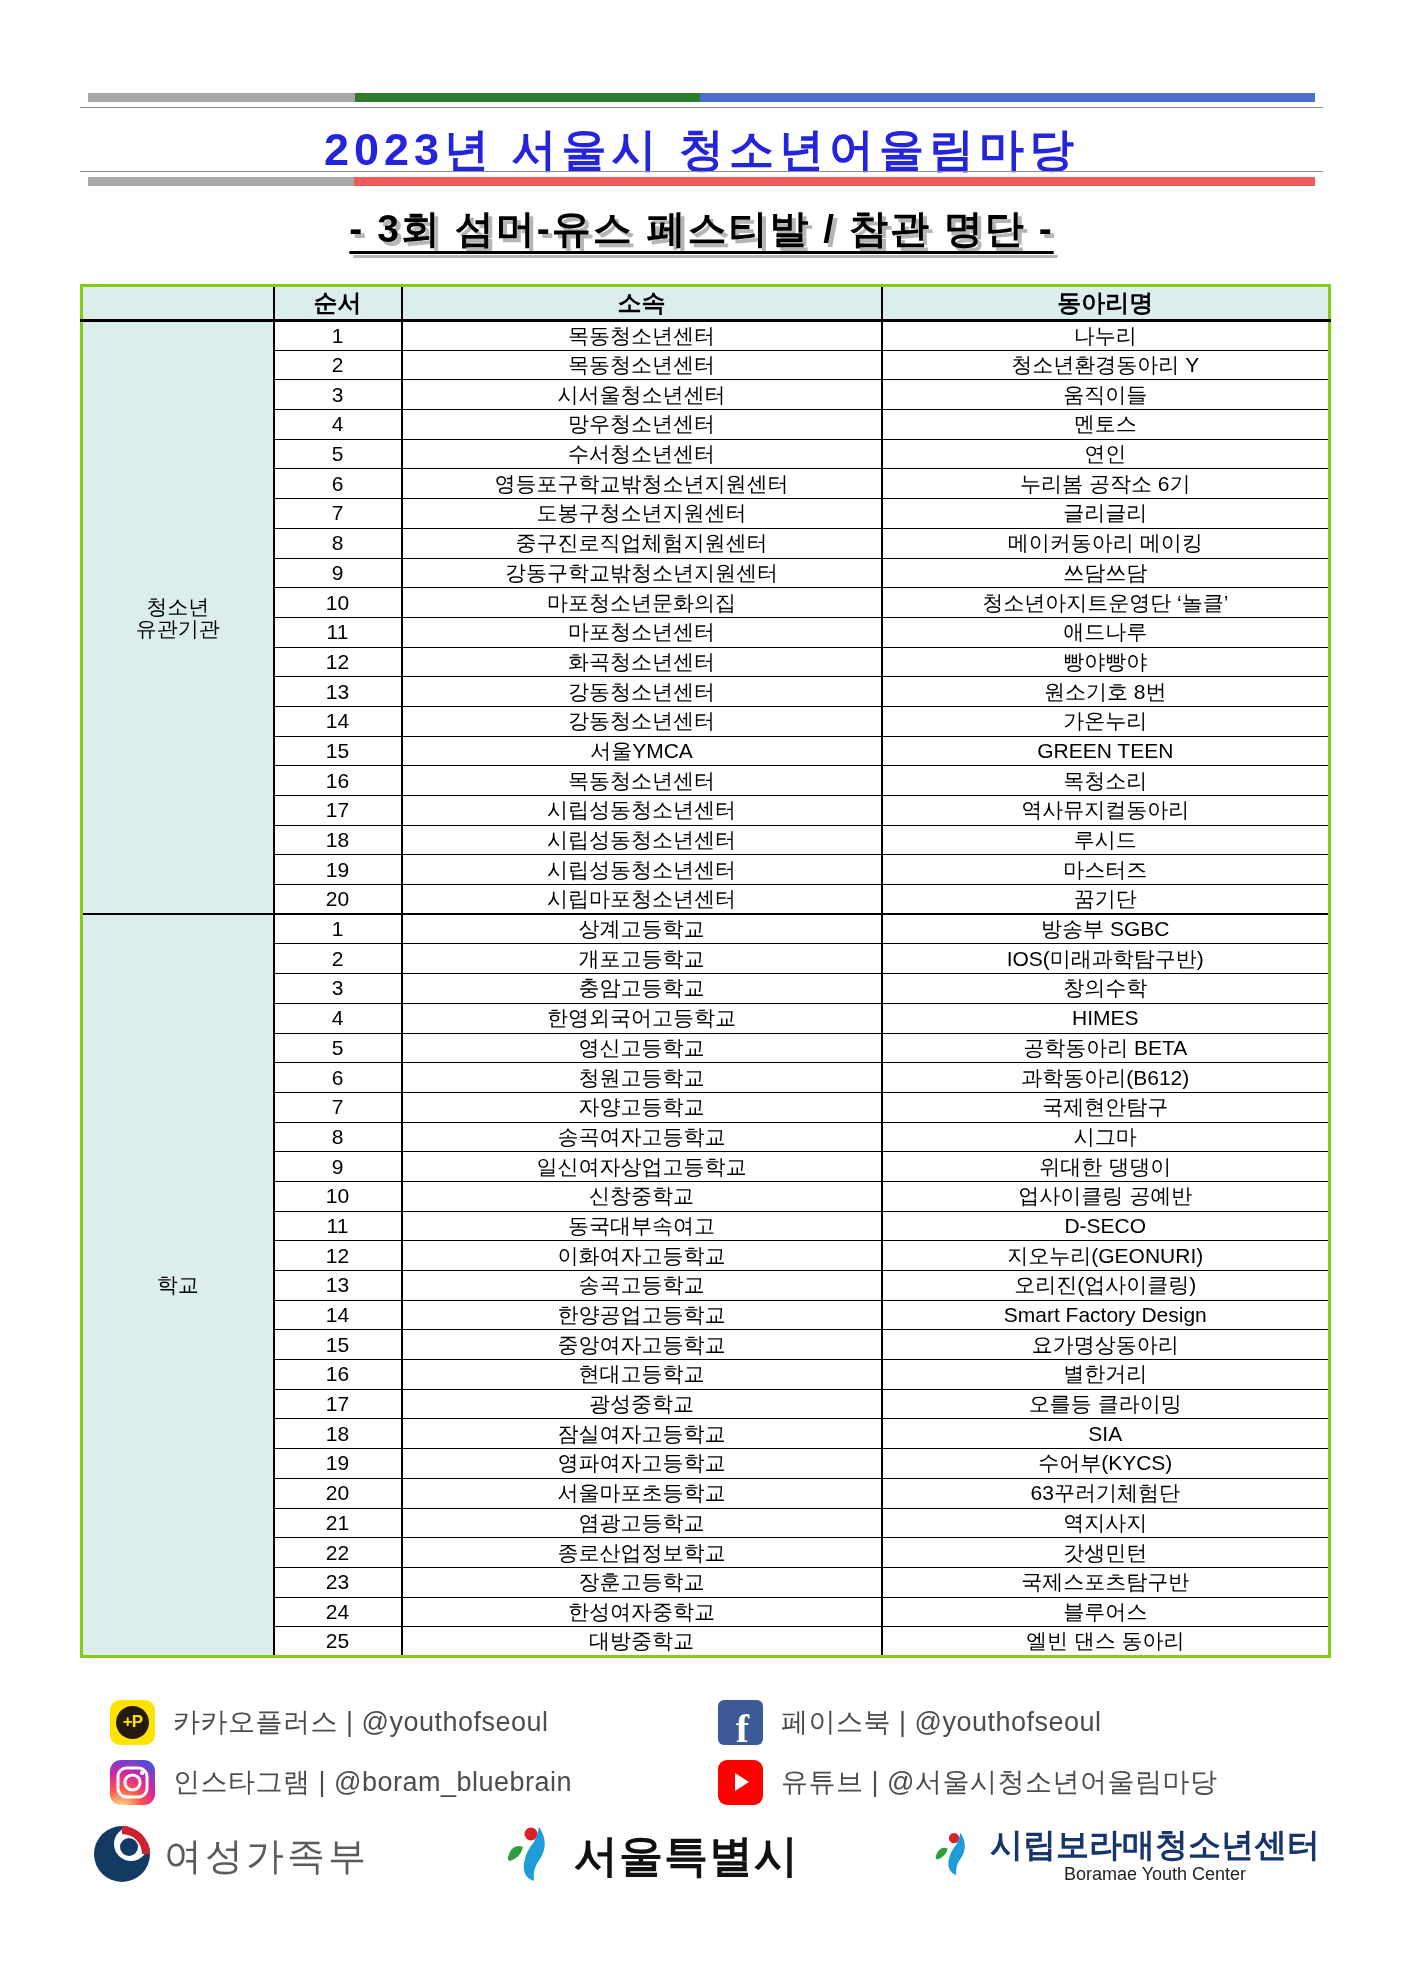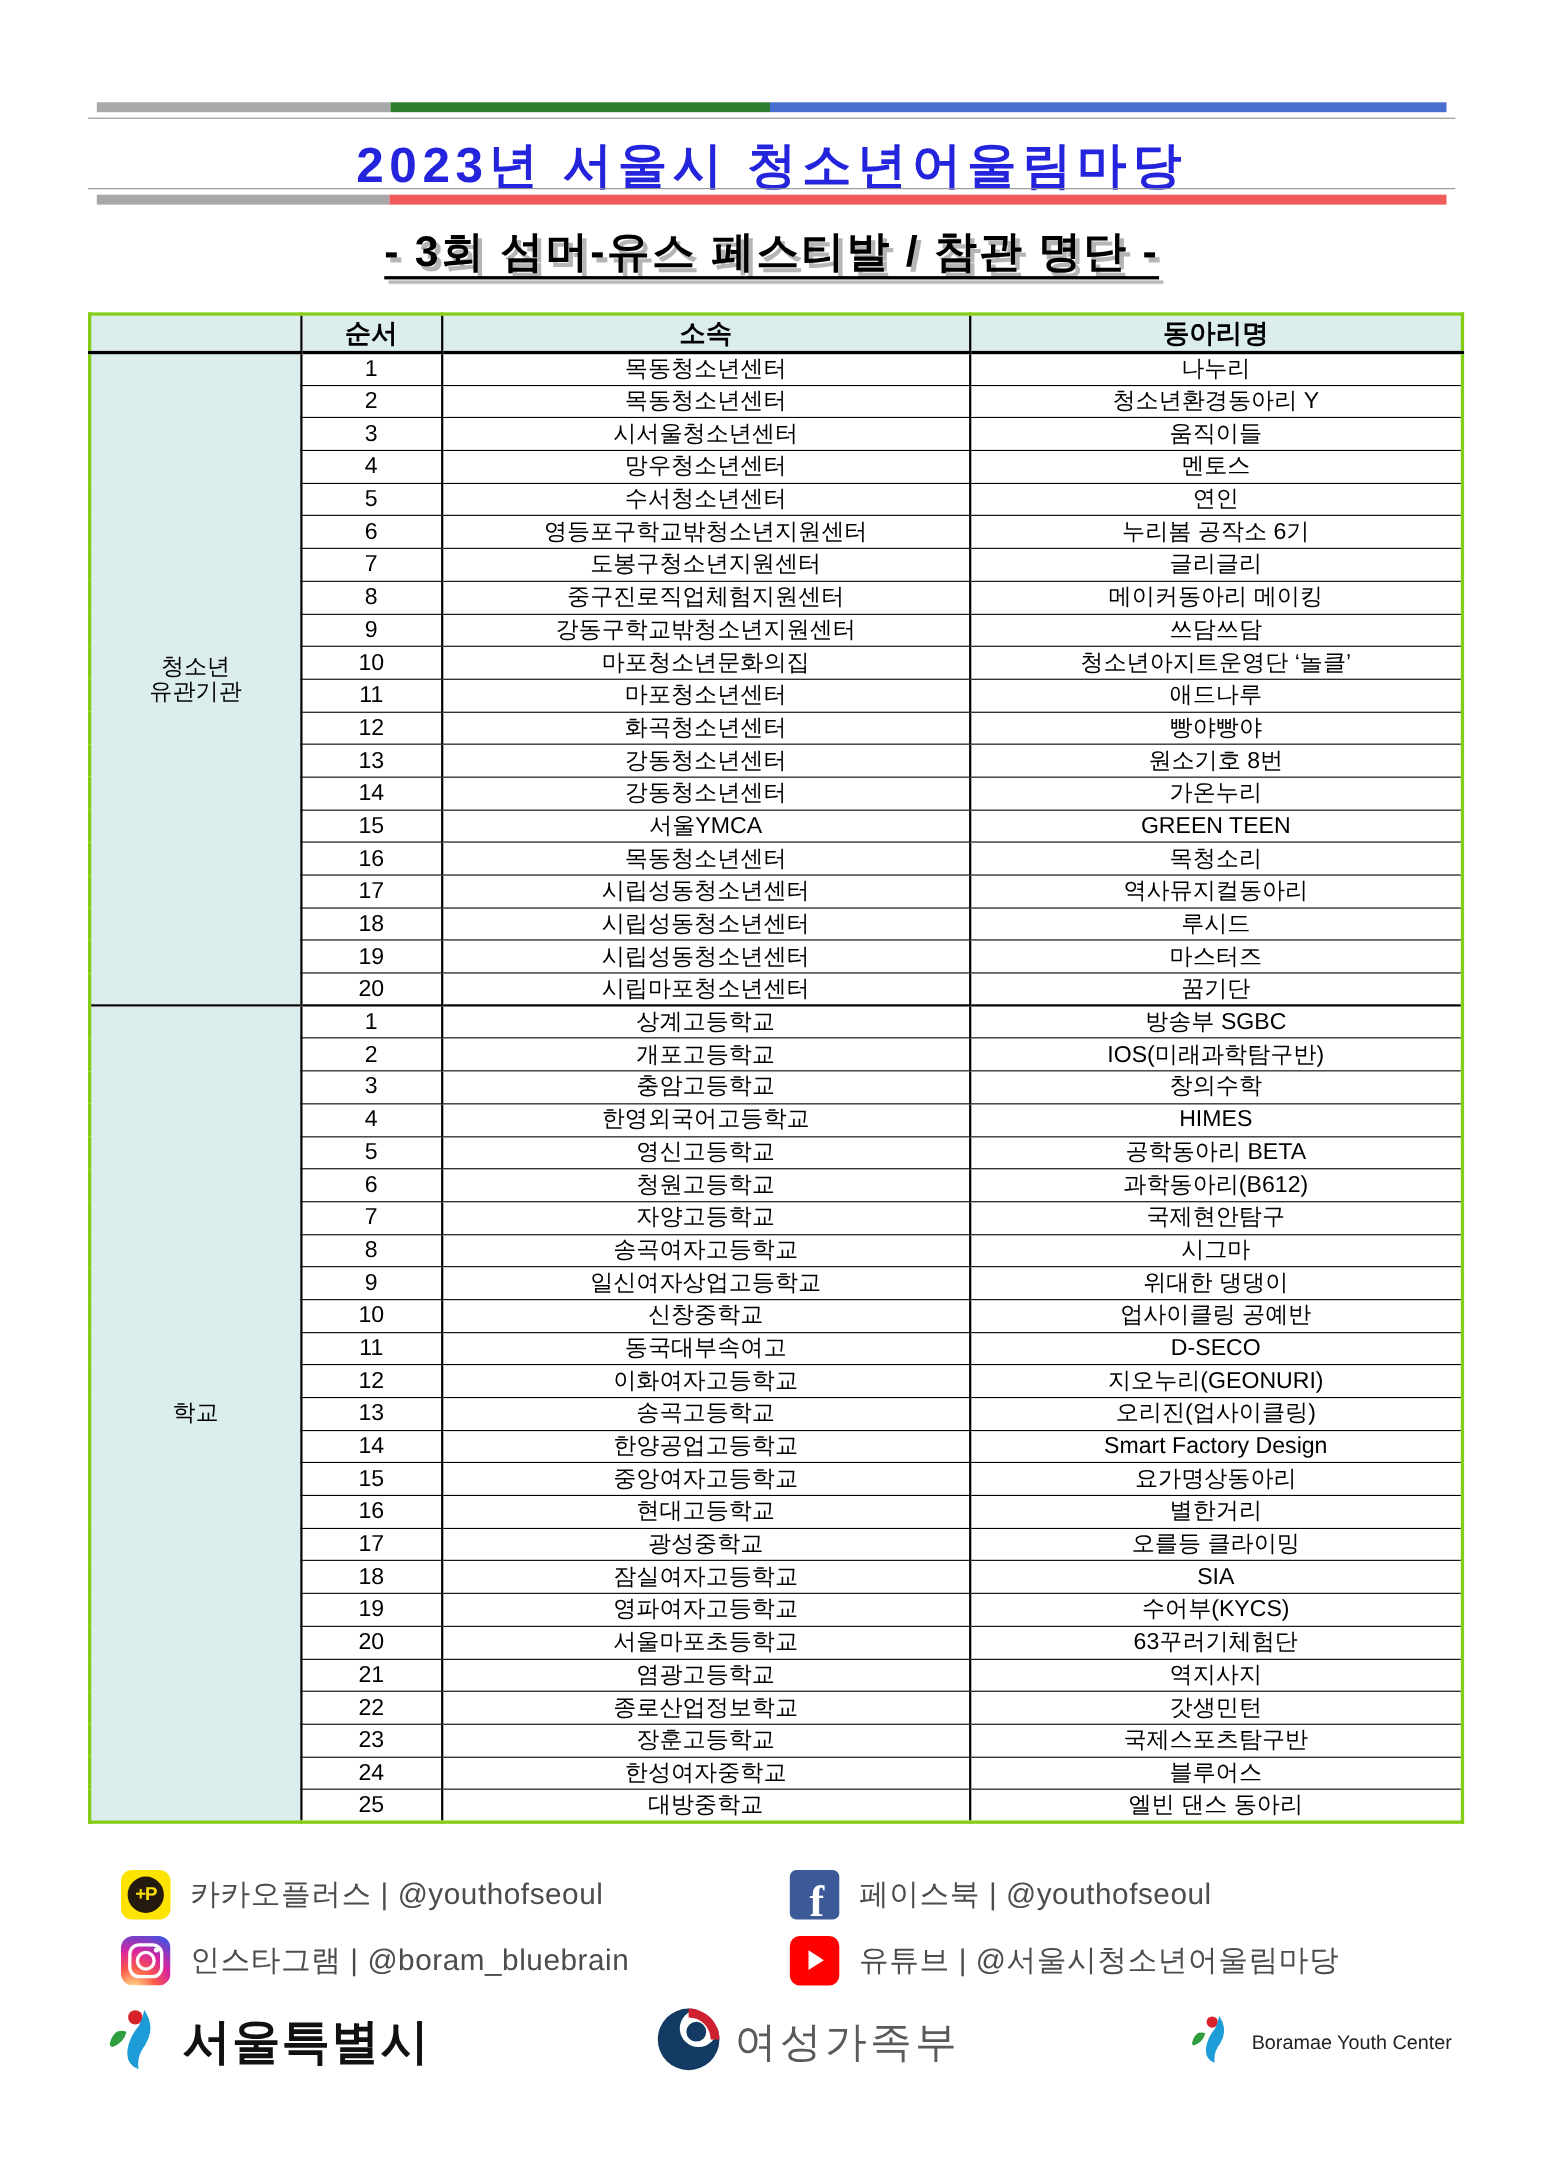--- a/index.html
+++ b/index.html
@@ -408,48 +408,49 @@
         <div class="play"></div>
       </div>
       <div class="social-label">유튜브  |  @서울시청소년어울림마당</div>
     </div>
   </div>
 
   <div class="logos">
 
     <div class="logo-block">
       <span>
-        <svg width="66" height="62" viewBox="0 0 66 62">
-          <path d="M10 34 Q14 20 25 24 Q23 34 12 38 Q9 37 10 34 Z" fill="#2f9e3f"></path>
-          <circle cx="33" cy="11" r="6.5" fill="#d8222a"></circle>
-          <path d="M41 4 Q52 20 42 36 Q34 46 36 58 Q24 54 26 40 Q28 28 36 19 Q40 12 41 4 Z" fill="#1e9cd7"></path>
-        </svg>
-      </span>
-      <span class="logo-seoul-label">서울특별시</span>
-    </div>
-
-    <div class="logo-block">
-      <span>
         <svg width="64" height="64" viewBox="0 0 64 64">
           <circle cx="32" cy="32" r="28" fill="#123a63"></circle>
           <circle cx="41" cy="22" r="17" fill="#ffffff"></circle>
           <circle cx="39" cy="25" r="9" fill="#123a63"></circle>
           <path d="M32 4 A28 28 0 0 1 60 32 L52 32 A20 20 0 0 0 32 12 Z" fill="#cf2030"></path>
         </svg>
       </span>
       <span class="logo-mogef-label">여성가족부</span>
+    </div>
+
+    <div class="logo-block">
+      <span>
+        <svg width="66" height="62" viewBox="0 0 66 62">
+          <path d="M10 34 Q14 20 25 24 Q23 34 12 38 Q9 37 10 34 Z" fill="#2f9e3f"></path>
+          <circle cx="33" cy="11" r="6.5" fill="#d8222a"></circle>
+          <path d="M41 4 Q52 20 42 36 Q34 46 36 58 Q24 54 26 40 Q28 28 36 19 Q40 12 41 4 Z" fill="#1e9cd7"></path>
+        </svg>
+      </span>
+      <span class="logo-seoul-label">서울특별시</span>
     </div>
 
     <div class="logo-block">
       <span>
         <svg width="52" height="58" viewBox="0 0 66 62">
           <path d="M10 34 Q14 20 25 24 Q23 34 12 38 Q9 37 10 34 Z" fill="#2f9e3f"></path>
           <circle cx="33" cy="11" r="6.5" fill="#d8222a"></circle>
           <path d="M41 4 Q52 20 42 36 Q34 46 36 58 Q24 54 26 40 Q28 28 36 19 Q40 12 41 4 Z" fill="#1e9cd7"></path>
         </svg>
       </span>
       <span class="logo-boramae-text">
+        <span class="logo-boramae-label">시립보라매청소년센터</span>
         <span class="logo-boramae-sub">Boramae Youth Center</span>
       </span>
     </div>
   </div>
 
 </div>
 
 </body></html>

